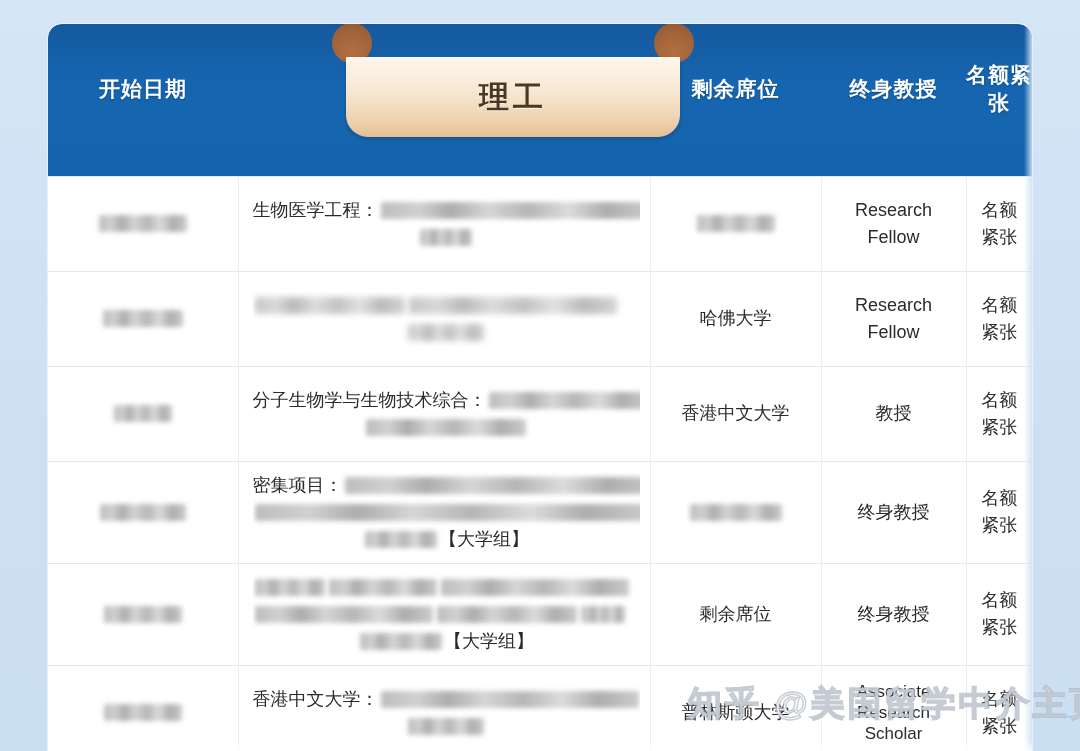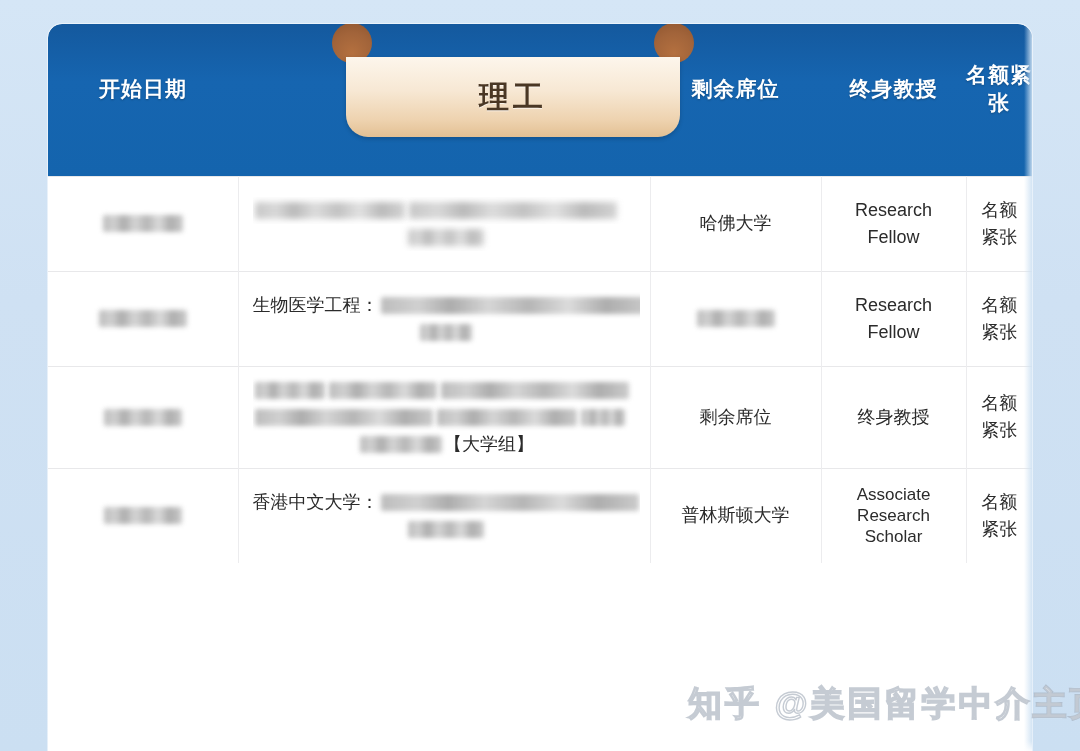--- a/index.html
+++ b/index.html
@@ -224,47 +224,74 @@
         <th>项目</th>
         <th>剩余席位</th>
         <th>终身教授</th>
         <th>名额紧张</th>
       </tr>
     </thead>
     <tbody>
 
       <tr>
         <td>
+          <span class="blur" style="width:88px"></span>
+        </td>
+        <td class="col-project">
+          <span class="proj-line"><span class="label">生物医学工程：</span><span class="blur" style="width:268px"></span></span>
+          <span class="proj-line center"><span class="blur" style="width:52px"></span></span>
+        </td>
+        <td>
+          <span class="blur" style="width:78px"></span>
+        </td>
+        <td>Research Fellow</td>
+        <td>名额紧张</td>
+      </tr>
+
+      <tr>
+        <td>
           <span class="blur" style="width:80px"></span>
         </td>
         <td class="col-project">
           <span class="proj-line"><span class="blur soft" style="width:150px"></span><span class="blur soft" style="width:208px"></span></span>
           <span class="proj-line center"><span class="blur soft" style="width:76px"></span></span>
         </td>
         <td>哈佛大学</td>
         <td>Research Fellow</td>
         <td>名额紧张</td>
       </tr>
 
       <tr>
         <td>
-          <span class="blur" style="width:88px"></span>
-        </td>
-        <td class="col-project">
-          <span class="proj-line"><span class="label">生物医学工程：</span><span class="blur" style="width:268px"></span></span>
-          <span class="proj-line center"><span class="blur" style="width:52px"></span></span>
-        </td>
-        <td>
-          <span class="blur" style="width:78px"></span>
-        </td>
-        <td>Research Fellow</td>
-        <td>名额紧张</td>
-      </tr>
-
-
+          <span class="blur" style="width:58px"></span>
+        </td>
+        <td class="col-project">
+          <span class="proj-line"><span class="label">分子生物学与生物技术综合：</span><span class="blur" style="width:158px"></span></span>
+          <span class="proj-line center"><span class="blur" style="width:160px"></span></span>
+        </td>
+        <td>香港中文大学</td>
+        <td>教授</td>
+        <td>名额紧张</td>
+      </tr>
+
+      <tr>
+        <td>
+          <span class="blur" style="width:86px"></span>
+        </td>
+        <td class="col-project">
+          <span class="proj-line"><span class="label">密集项目：</span><span class="blur" style="width:312px"></span></span>
+          <span class="proj-line"><span class="blur" style="width:394px"></span></span>
+          <span class="proj-line center"><span class="blur" style="width:72px"></span><span class="label">【大学组】</span></span>
+        </td>
+        <td>
+          <span class="blur" style="width:92px"></span>
+        </td>
+        <td>终身教授</td>
+        <td>名额紧张</td>
+      </tr>
 
       <tr>
         <td>
           <span class="blur" style="width:78px"></span>
         </td>
         <td class="col-project">
           <span class="proj-line"><span class="blur" style="width:70px"></span><span class="blur" style="width:108px"></span><span class="blur" style="width:188px"></span></span>
           <span class="proj-line"><span class="blur" style="width:178px"></span><span class="blur" style="width:140px"></span><span class="blur" style="width:44px"></span></span>
           <span class="proj-line center"><span class="blur" style="width:82px"></span><span class="label">【大学组】</span></span>
         </td>

